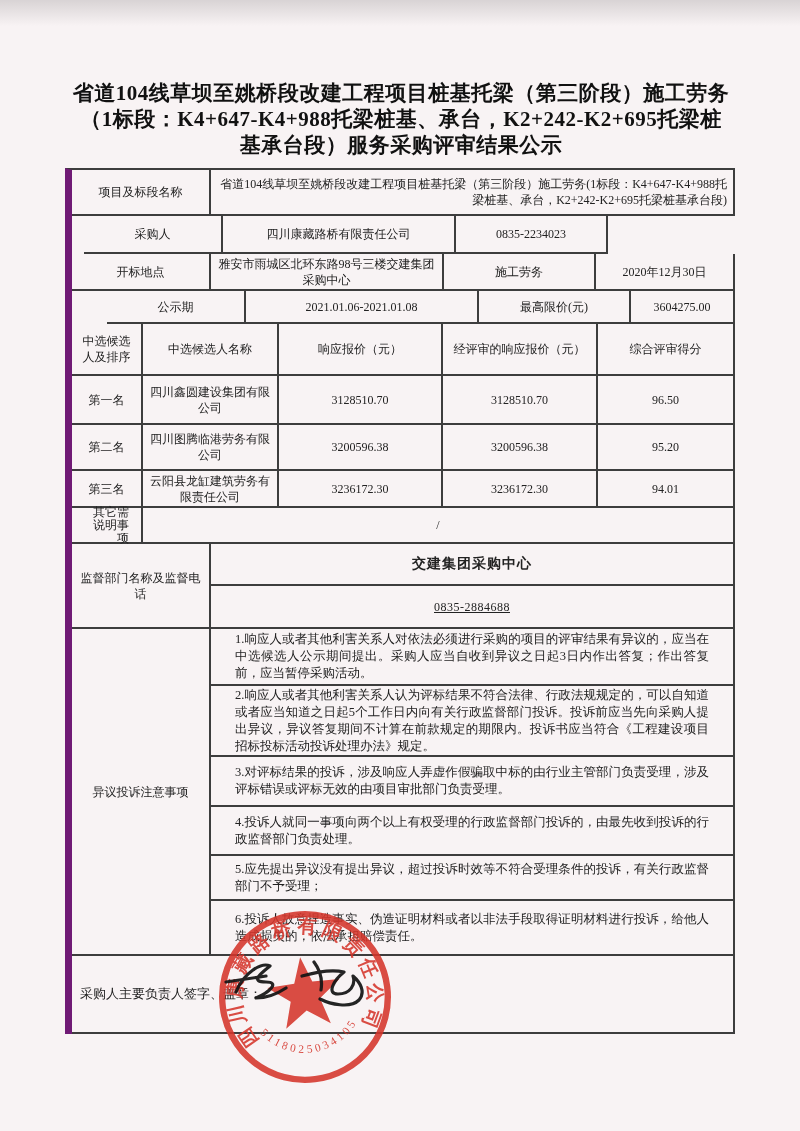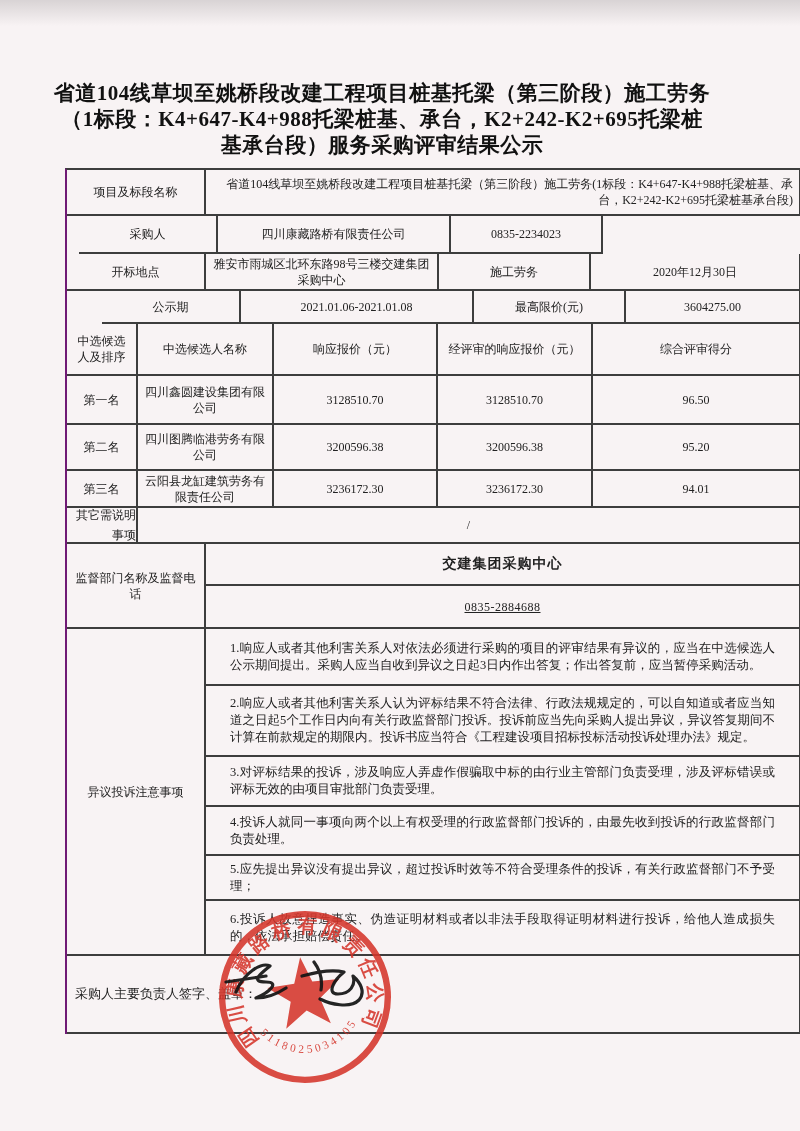--- a/index.html
+++ b/index.html
@@ -5,27 +5,27 @@
   html,body { margin:0; padding:0; }
   .page {
     position:relative; width:800px; height:1131px;
     background:#f8f3f4; overflow:hidden;
     font-family:"Liberation Serif","DejaVu Serif",serif;
     color:#1d1d1d;
   }
   .scan-edge { position:absolute; top:0; left:0; width:100%; height:26px;
     background:linear-gradient(to bottom, rgba(90,85,88,0.20), rgba(90,85,88,0)); }
   .title {
-    position:absolute; top:80px; left:52px; width:660px;
+    position:absolute; top:80px; left:71px; width:660px;
     text-align:center; font-weight:bold; font-size:21px; line-height:26px;
     letter-spacing:0.5px; color:#111;
   }
   .tbl {
-    position:absolute; left:65px; top:168px; width:736px;
-    border-top:2px solid #3d3d3d; border-left:2px solid #701a75;
+    position:absolute; left:65px; top:168px; width:670px;
+    border-top:2px solid #3d3d3d; border-left:7px solid #701a75;
     box-sizing:border-box;
   }
   .grid { display:grid; }
   .cell {
     border-right:2px solid #3d3d3d; border-bottom:2px solid #3d3d3d;
     box-sizing:border-box; display:flex; align-items:center; justify-content:center;
     text-align:center; font-size:12px; line-height:16px; padding:2px 6px;
     color:#222;
   }
   .cell.left { justify-content:flex-start; text-align:right; }
@@ -108,21 +108,21 @@
     </div>
     <div class="grid cand cand-3">
       <div class="cell">第三名</div>
       <div class="cell">云阳县龙缸建筑劳务有限责任公司</div>
       <div class="cell">3236172.30</div>
       <div class="cell">3236172.30</div>
       <div class="cell">94.01</div>
     </div>
 
     <div class="grid other">
-      <div class="cell left smalllabel" style="padding:1px 0; line-height:20px;">其它需说明事项</div>
+      <div class="cell left smalllabel" style="padding:1px 12px; line-height:13px;">其它需说明事项</div>
       <div class="cell">/</div>
     </div>
 
     <div class="grid superv">
       <div class="cell sup-name">交建集团采购中心</div>
       <div class="cell span2">监督部门名称及监督电话</div>
       <div class="cell sup-phone">0835-2884688</div>
     </div>
 
     <div class="grid objection">

